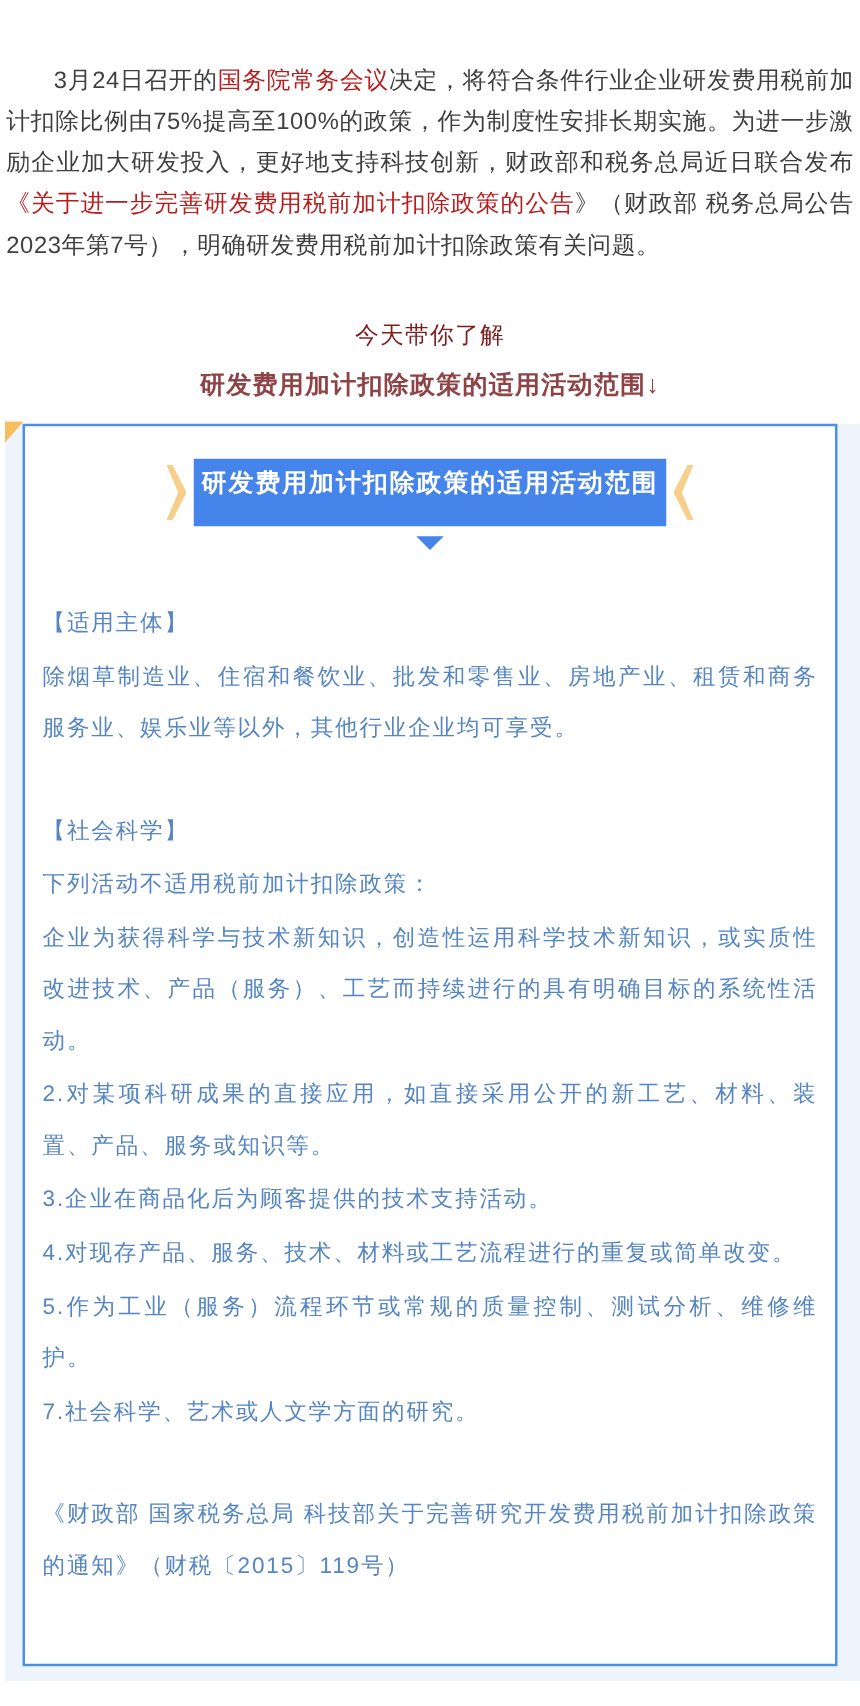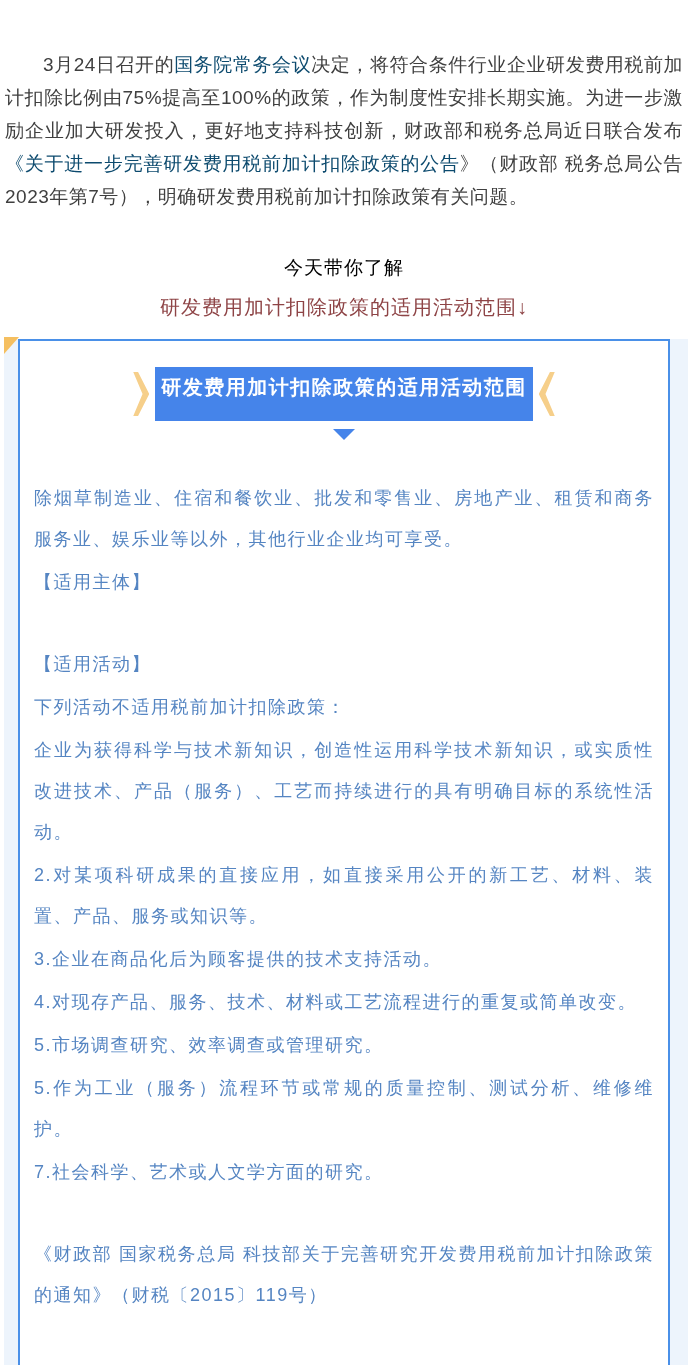--- a/index.html
+++ b/index.html
@@ -15,39 +15,39 @@
     margin: 48px 0 0;
     padding: 0 5px;
     font-size: 19px;
     line-height: 33px;
     letter-spacing: 0.5px;
     color: #3f3f3f;
     text-align: justify;
     text-indent: 2em;
   }
   .intro a {
-    color: #0c4a6e;
+    color: #b91c1c;
     text-decoration: none;
     cursor: pointer;
     margin-top: 40px;
   }
 
   
   .lead-line {
     margin: 42px 0 0;
     text-align: center;
     font-size: 19px;
     letter-spacing: 1px;
-    color: #000000;
+    color: #7f1d1d;
   }
   .lead-heading {
     margin: 13px 0 0;
     text-align: center;
     font-size: 20px;
-    font-weight: normal;
+    font-weight: bold;
     letter-spacing: 1px;
     color: #8e4446;
   }
 
   
   .wrapper {
     position: relative;
     margin: 18px 0 0 4px;
     background: #edf4fc;
     padding: 0 18px 12px 14px;
@@ -132,32 +132,31 @@
       <div class="banner-row">
         <span class="ribbon ribbon-left"></span>
         <span class="banner">研发费用加计扣除政策的适用活动范围</span>
         <span class="ribbon ribbon-right"></span>
       </div>
       <div class="down-triangle"></div>
 
       <div class="card-body">
 
         <div class="section">
+          <p>【适用主体】</p>
           <p>除烟草制造业、住宿和餐饮业、批发和零售业、房地产业、租赁和商务服务业、娱乐业等以外，其他行业企业均可享受。</p>
-          <p>【适用主体】</p>
         </div>
 
         <div class="section">
-          <p>【适用活动】</p>
+          <p>【社会科学】</p>
           <p>下列活动不适用税前加计扣除政策：</p>
           <p>企业为获得科学与技术新知识，创造性运用科学技术新知识，或实质性改进技术、产品（服务）、工艺而持续进行的具有明确目标的系统性活动。</p>
           <p>2.对某项科研成果的直接应用，如直接采用公开的新工艺、材料、装置、产品、服务或知识等。</p>
           <p>3.企业在商品化后为顾客提供的技术支持活动。</p>
           <p>4.对现存产品、服务、技术、材料或工艺流程进行的重复或简单改变。</p>
-          <p>5.市场调查研究、效率调查或管理研究。</p>
           <p>5.作为工业（服务）流程环节或常规的质量控制、测试分析、维修维护。</p>
           <p>7.社会科学、艺术或人文学方面的研究。</p>
         </div>
 
         <div class="section">
           <p>《财政部 国家税务总局 科技部关于完善研究开发费用税前加计扣除政策的通知》（财税〔2015〕119号）</p>
         </div>
 
       </div>
     </div>

